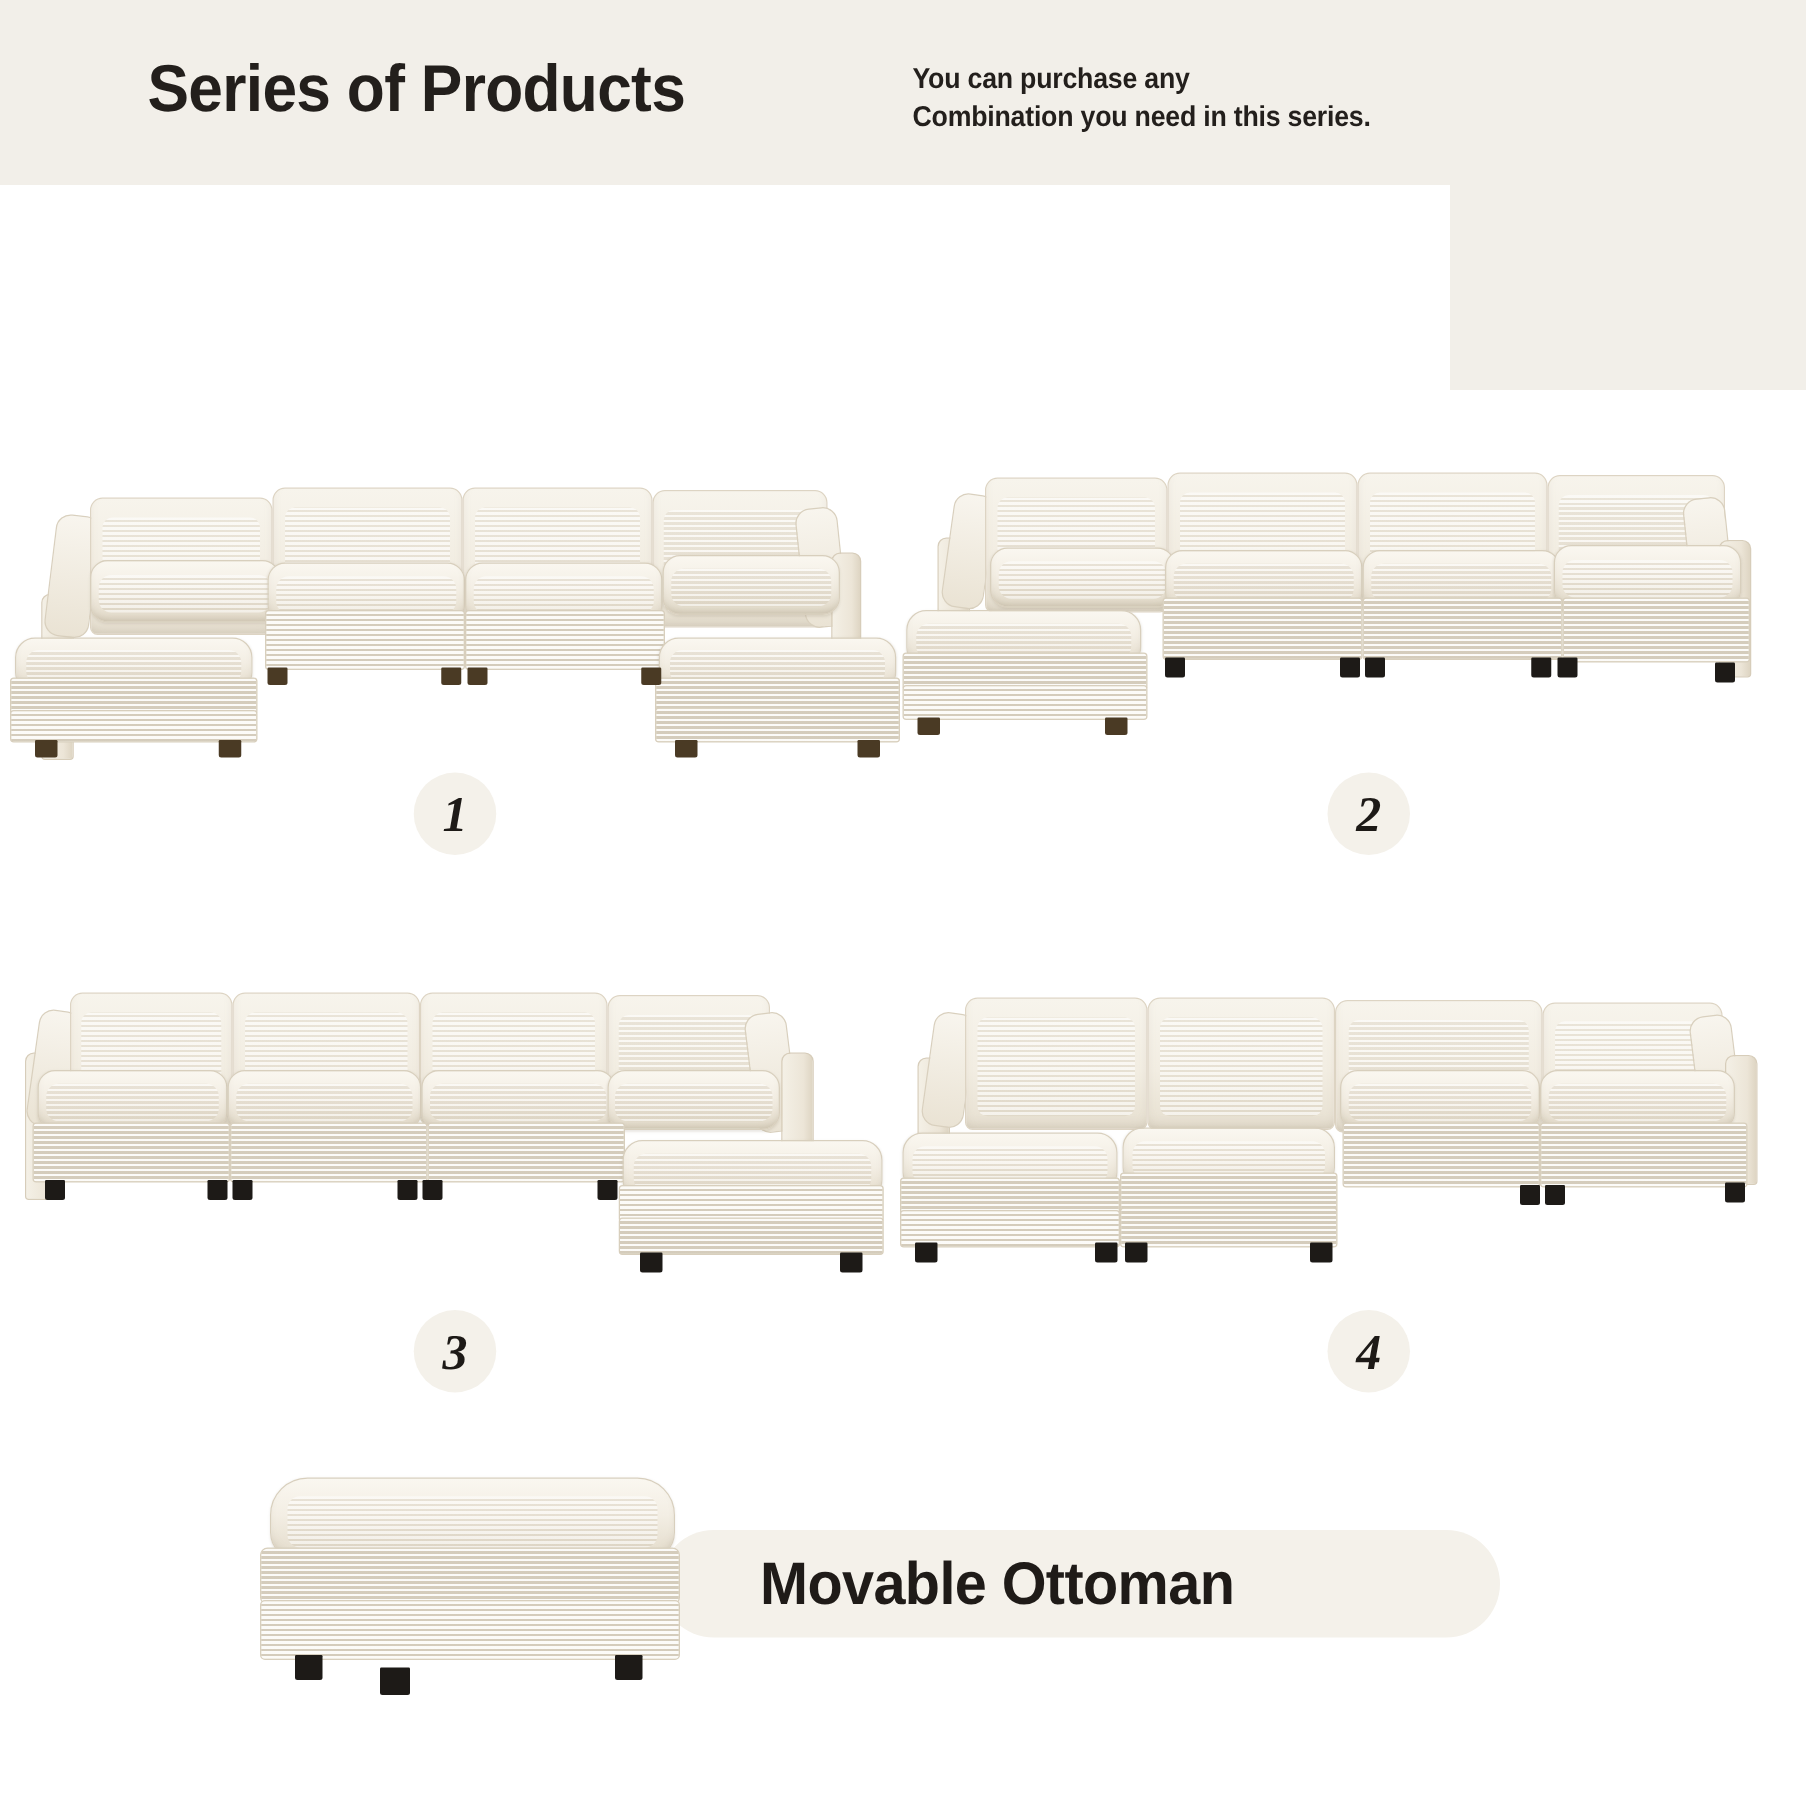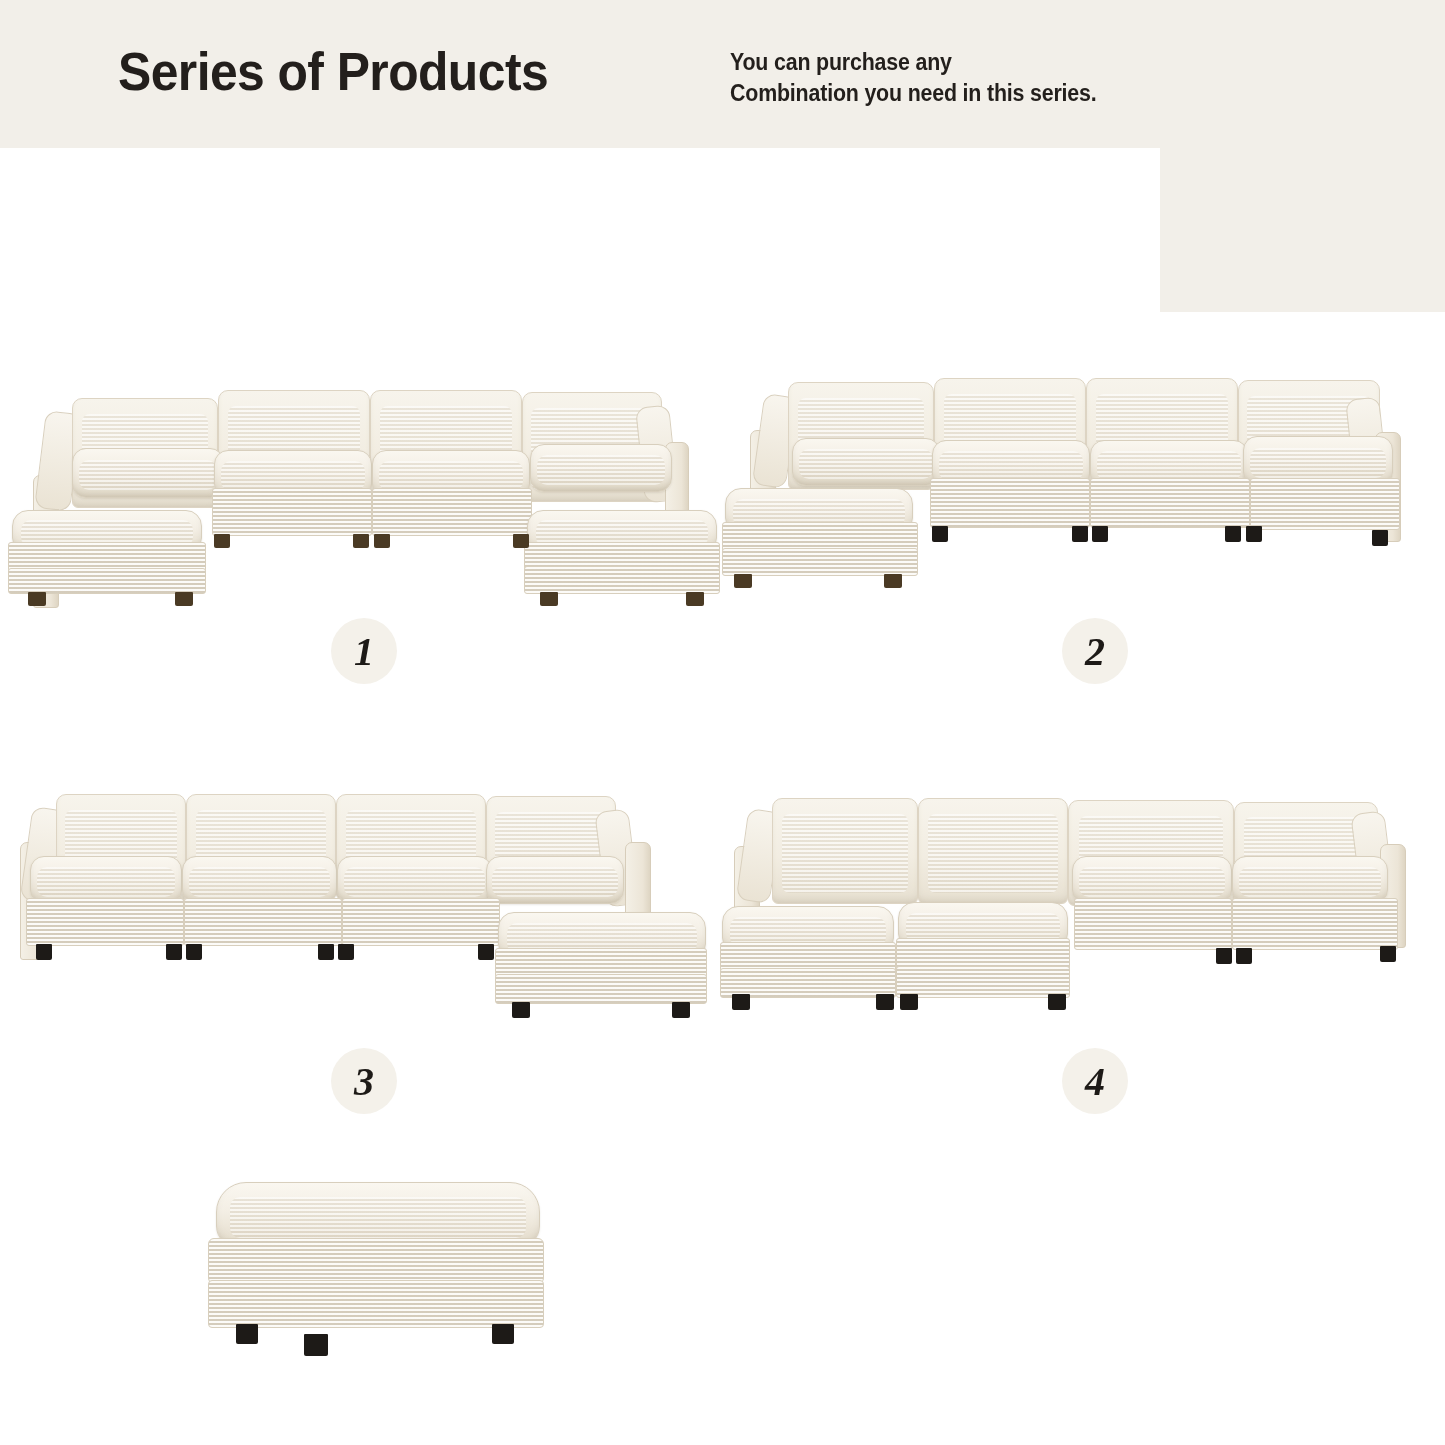--- a/index.html
+++ b/index.html
@@ -311,20 +311,23 @@
       <div class="pc foot" style="left:156px;top:214px;width:18px;height:16px;"></div>
       <div class="pc foot" style="left:180px;top:214px;width:18px;height:16px;"></div>
       <div class="pc foot" style="left:328px;top:214px;width:18px;height:16px;"></div>
       <div class="pc foot" style="left:496px;top:168px;width:16px;height:16px;"></div>
       <div class="pc foot" style="left:516px;top:168px;width:16px;height:16px;"></div>
       <div class="pc foot" style="left:660px;top:166px;width:16px;height:16px;"></div>
     </div>
   </div>
   <div class="badge" style="left:1062px;top:1048px;">4</div>
 
+  <div class="ottoman-banner">
+    <span class="btxt">Movable Ottoman</span>
+  </div>
 
   <div class="sofa" style="left:200px;top:1182px;width:380px;height:190px;">
 
     <div class="pc cush-seat" style="left:16px;top:0px;width:324px;height:66px;border-radius:30px 30px 22px 22px;"></div>
 
     <div class="pc base" style="left:8px;top:56px;width:336px;height:46px;border-radius:6px;"></div>
 
     <div class="pc base" style="left:8px;top:98px;width:336px;height:48px;border-radius:4px;"></div>
 
     <div class="pc foot" style="left:36px;top:142px;width:22px;height:20px;"></div>

